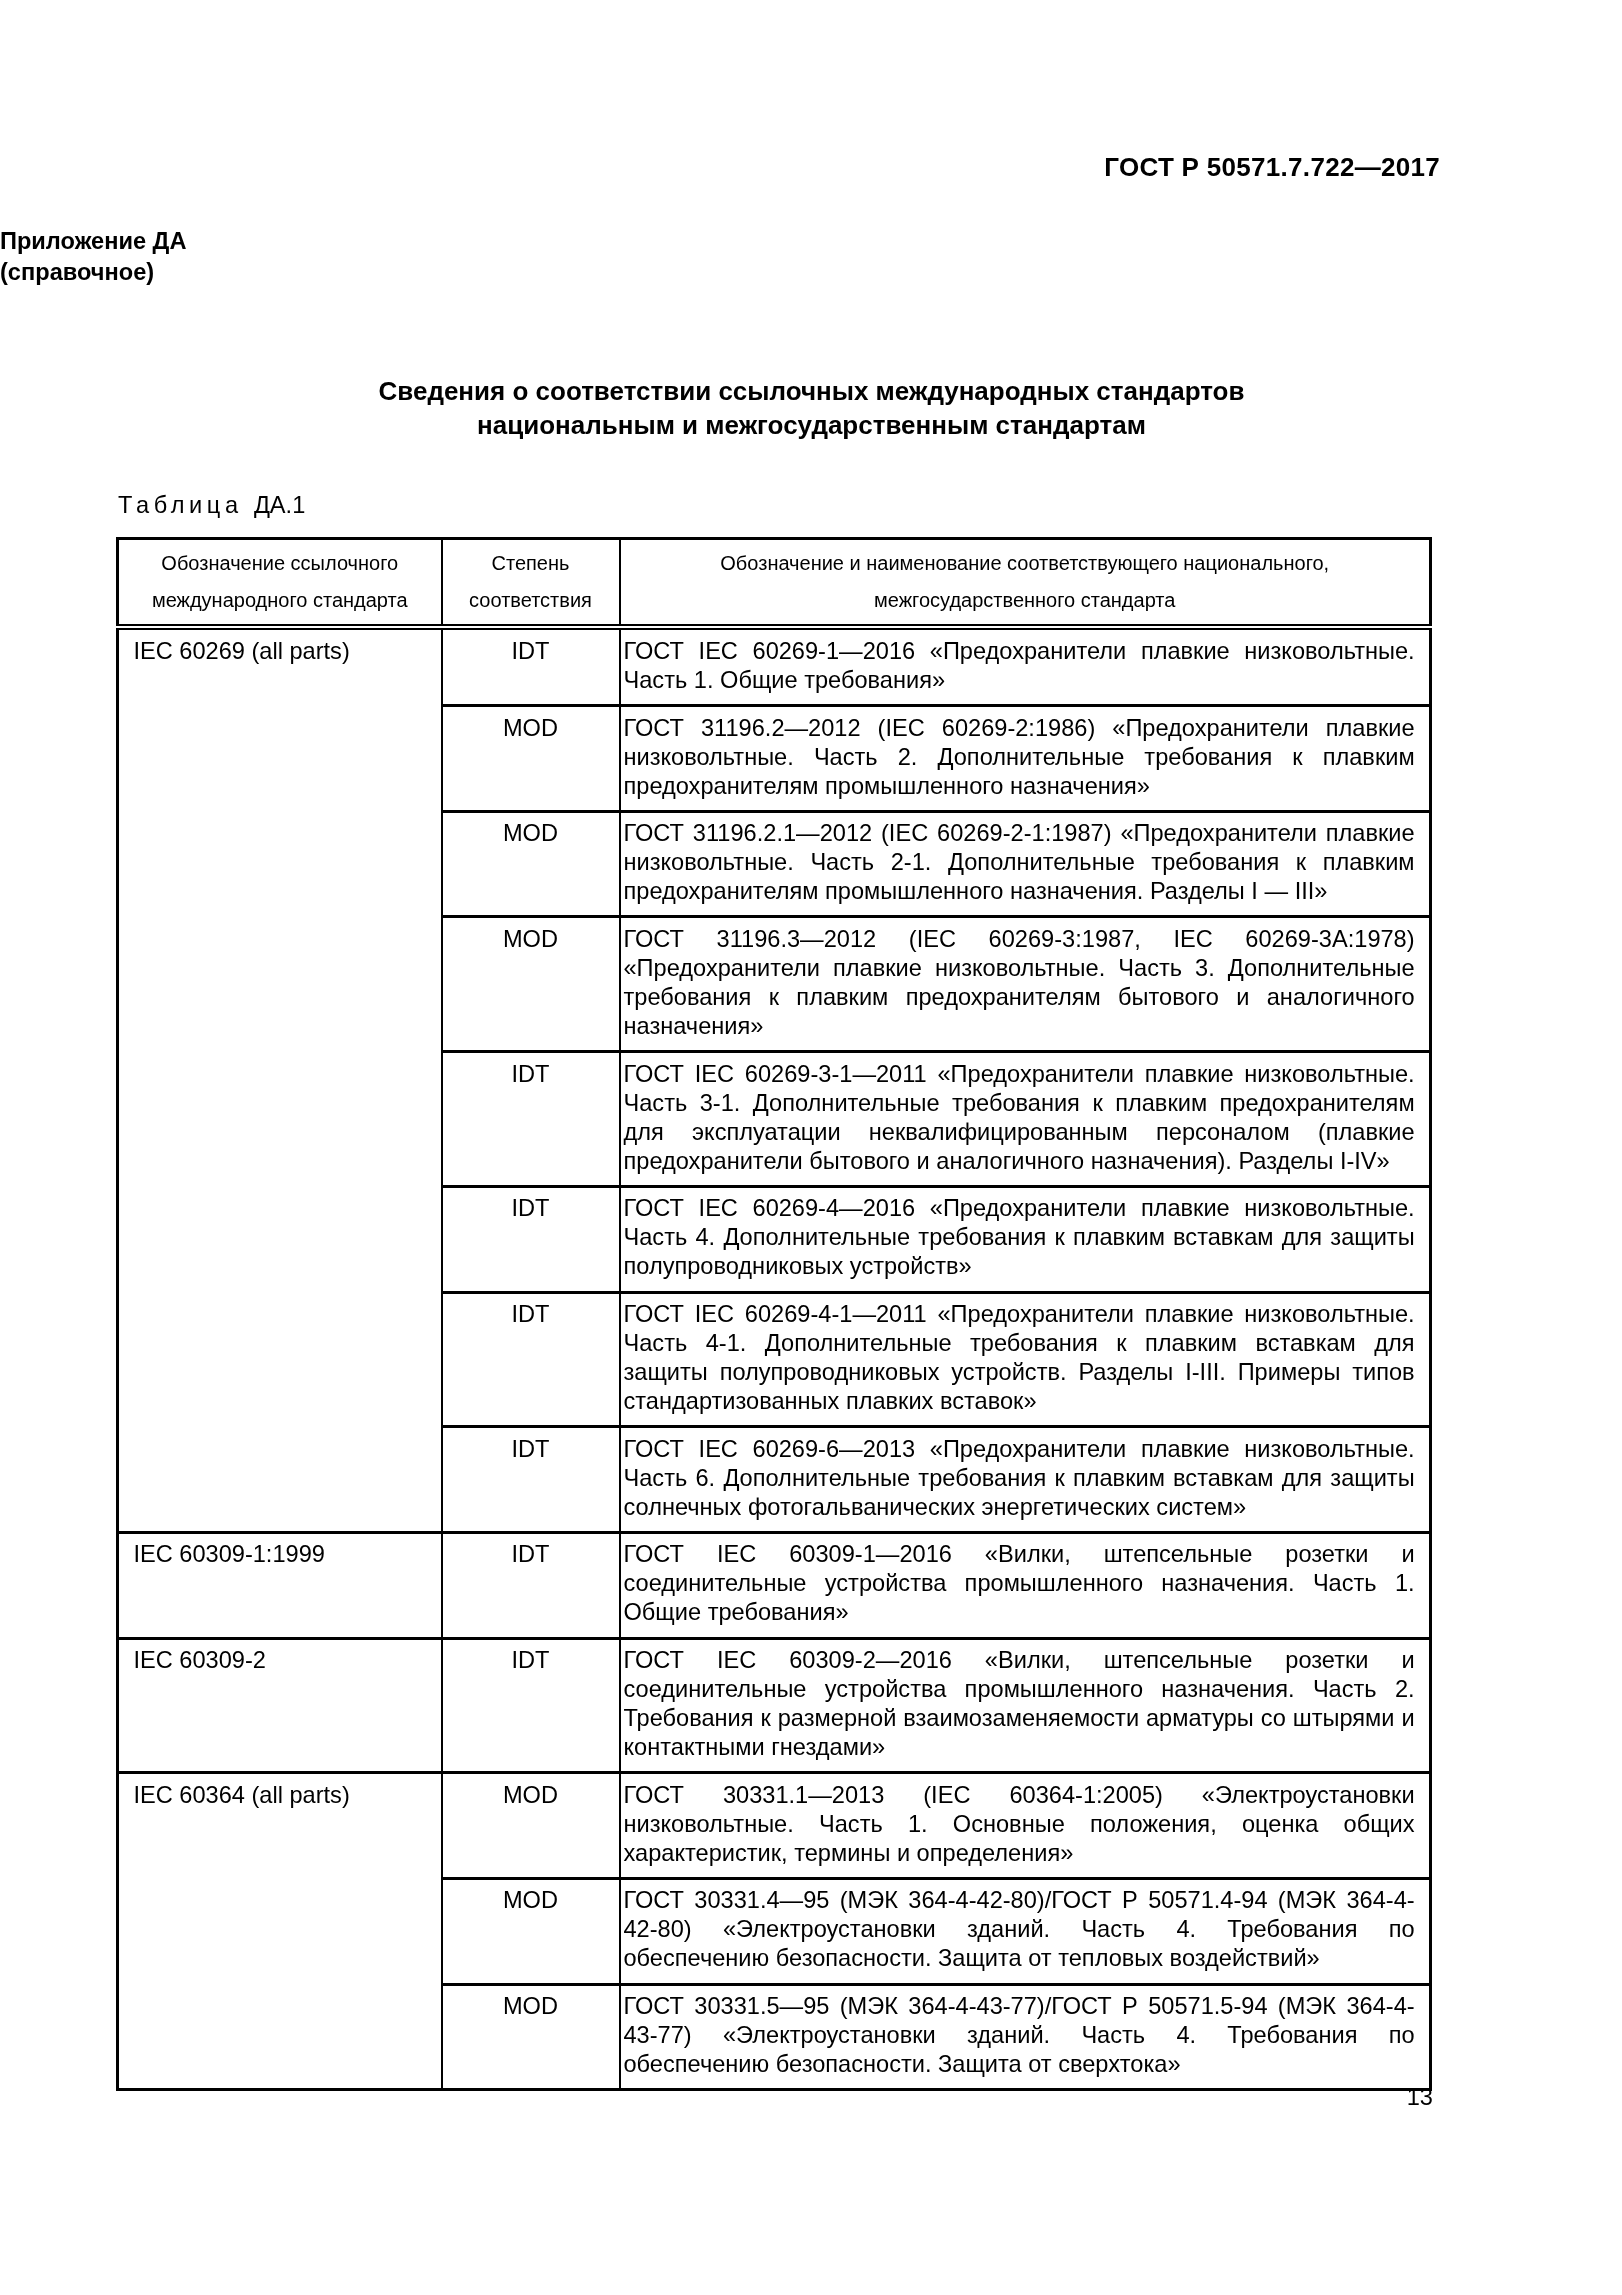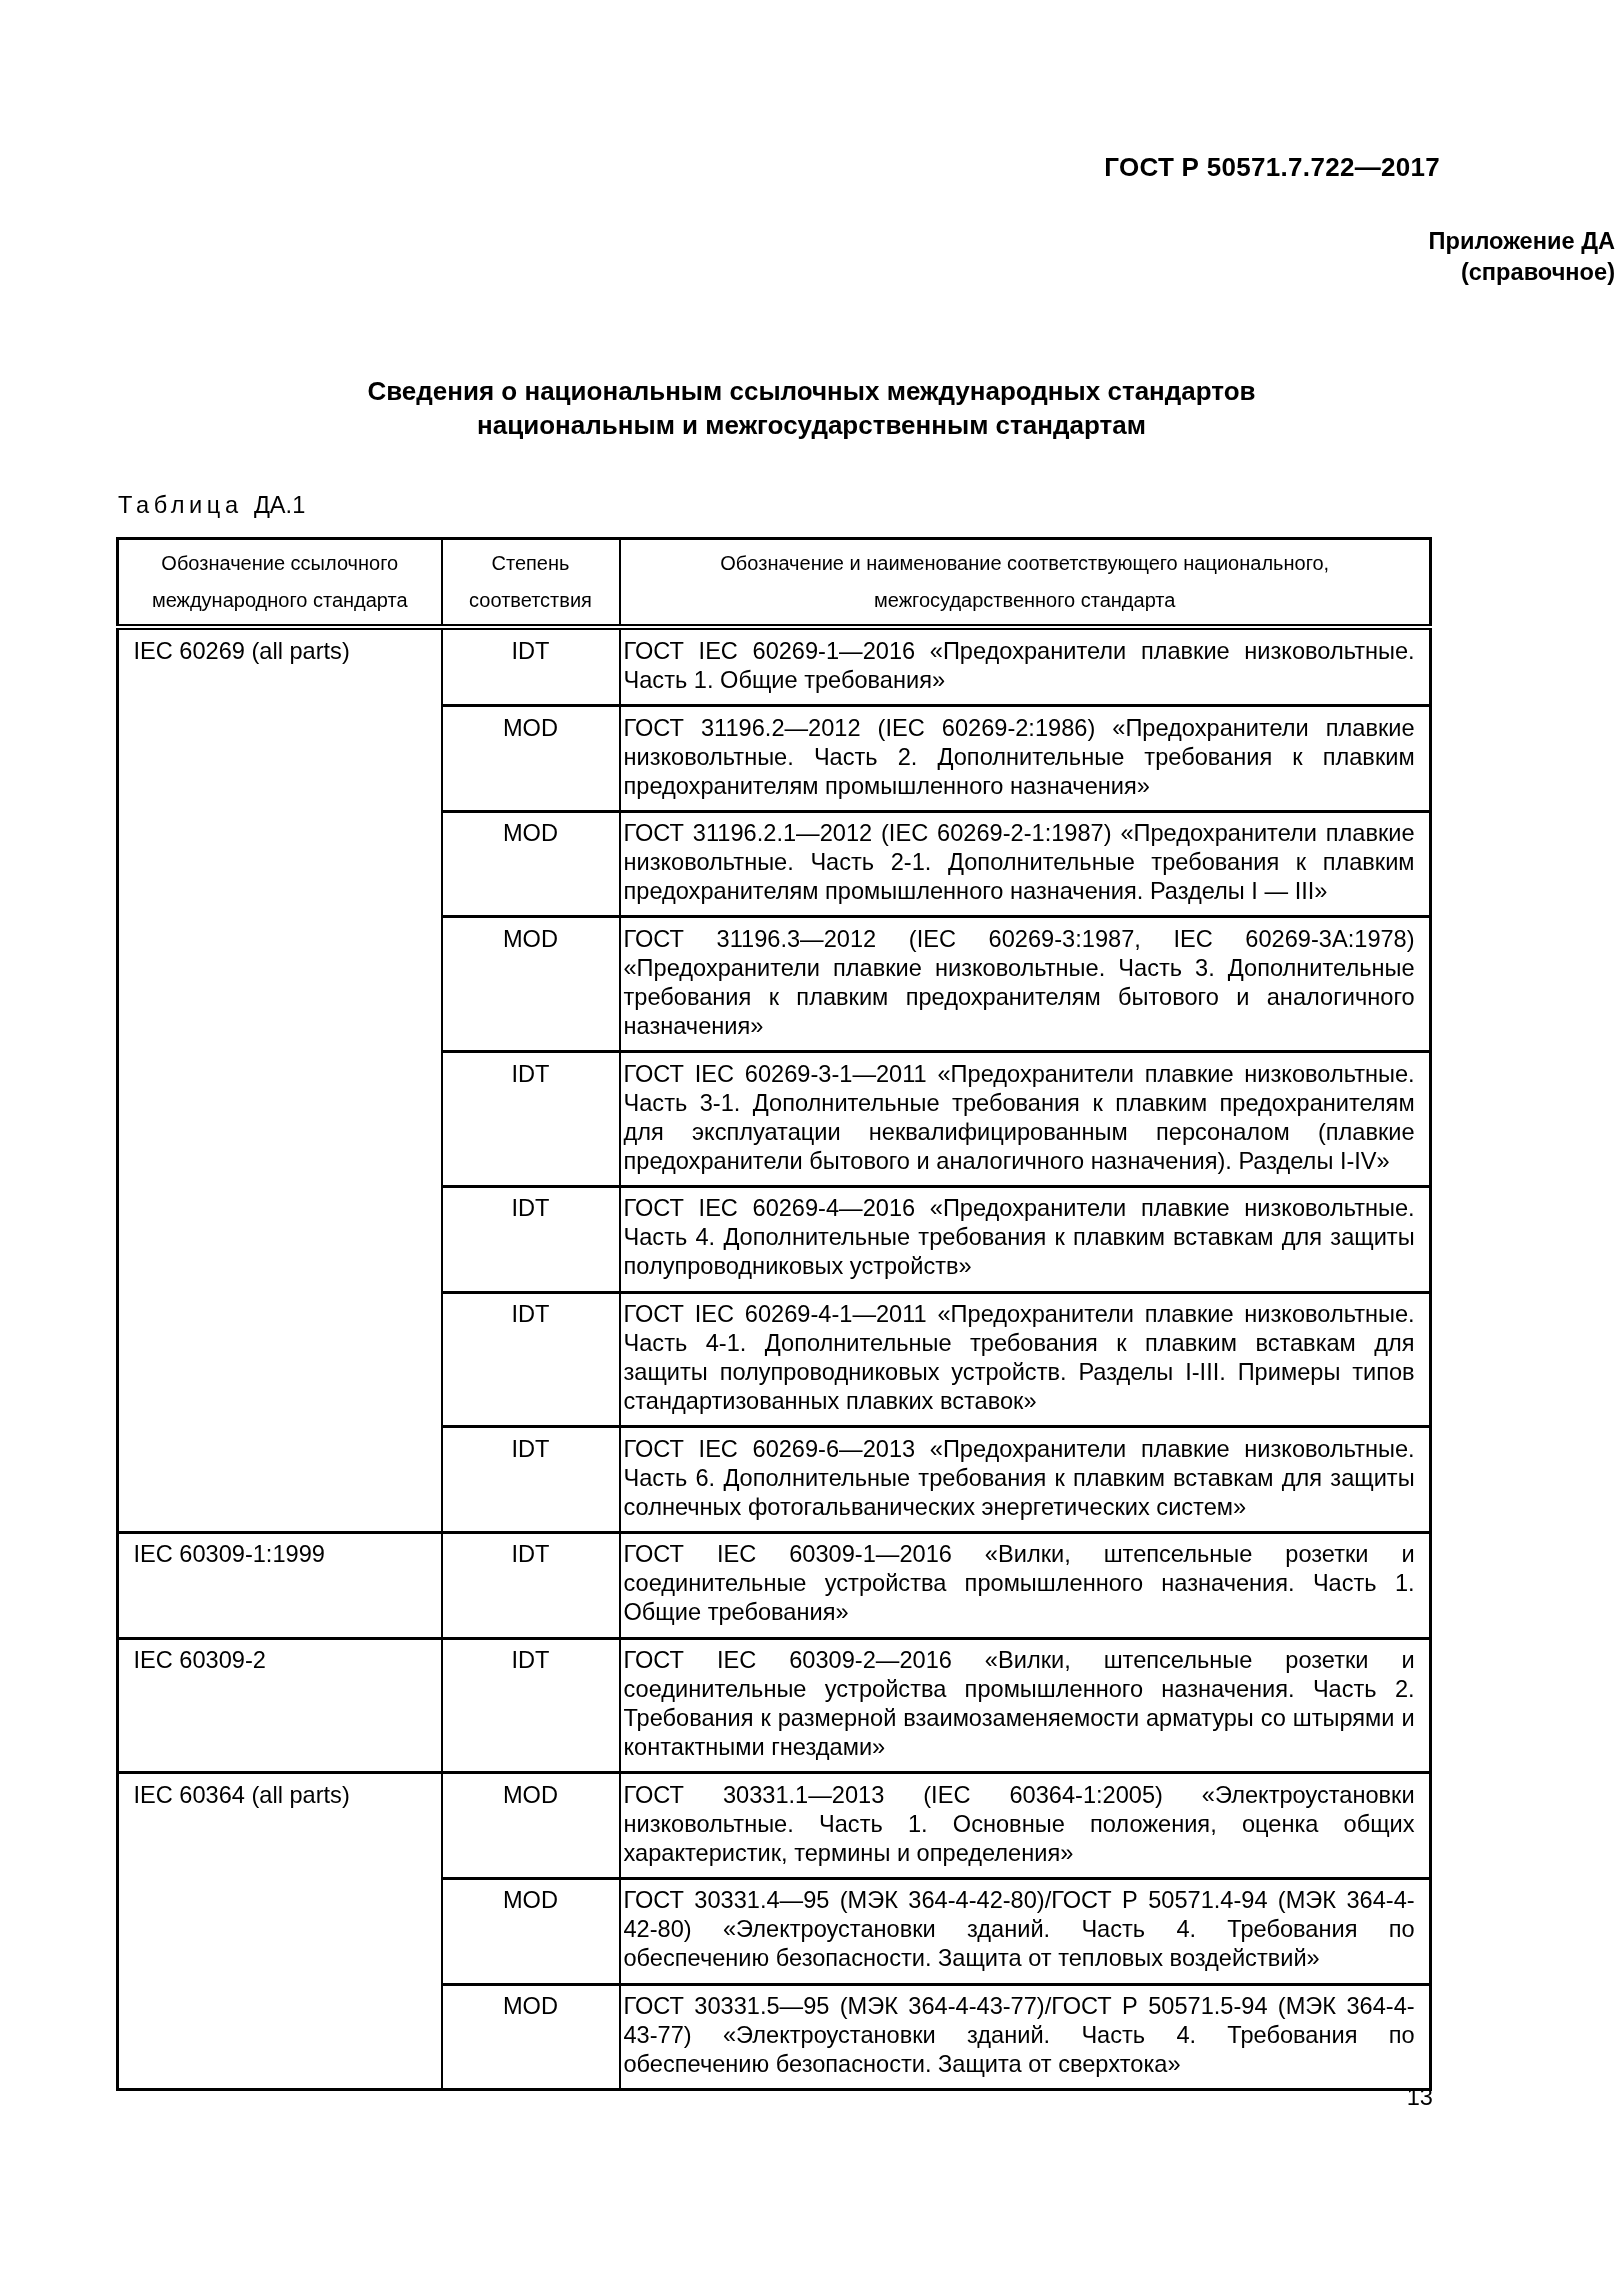--- a/index.html
+++ b/index.html
@@ -1,19 +1,19 @@
 <!DOCTYPE html>
 <html style="font-size:10.5px"><head>
 <meta charset="utf-8">
 <style>
   html, body { margin: 0; padding: 0; background: #ffffff; }
   body { width: 1623px; height: 2295px; position: relative; overflow: hidden;
          font-family: "Liberation Sans", sans-serif; color: #000; }
   .doc-code { position: absolute; top: 152px; right: 183px; font-weight: bold; font-size: 26px; letter-spacing: 0.3px; }
-  .appendix { position: absolute; top: 226px; left: 0; width: 1615px; text-align: right; font-weight: bold; font-size: 23.6px; line-height: 31px; }
+  .appendix { position: absolute; top: 226px; left: 0; width: 1615px; text-align: left; font-weight: bold; font-size: 23.6px; line-height: 31px; }
   .title { position: absolute; top: 374px; left: 0; width: 1623px; text-align: center; font-weight: bold; font-size: 26px; line-height: 34px; }
   .table-caption { position: absolute; top: 492px; left: 118px; font-size: 23.6px; letter-spacing: 4.6px; }
   .table-caption .num { letter-spacing: 0; }
   table.da { position: absolute; top: 537px; left: 116px; width: 1313px; border-collapse: collapse;
              border: 3.3px solid #000; table-layout: fixed; }
   table.da col.c1 { width: 324px; }
   table.da col.c2 { width: 178px; }
   table.da col.c3 { width: 811px; }
   table.da th { font-weight: normal; font-size: 20px; line-height: 37px; text-align: center; vertical-align: middle;
                 border-left: 2px solid #000; border-right: 2px solid #000; padding: 5.2px 6.5px; height: 60px; }
@@ -33,21 +33,21 @@
 <body>
 
 <div class="doc-code">ГОСТ Р 50571.7.722—2017</div>
 
 <div class="appendix">
   <div>Приложение ДА</div>
   <div>(справочное)</div>
 </div>
 
 <div class="title">
-  <div>Сведения о национальным ссылочных международных стандартов</div>
+  <div>Сведения о соответствии ссылочных международных стандартов</div>
   <div>национальным и межгосударственным стандартам</div>
 </div>
 
 <div class="table-caption">
   <span>Таблица</span>
   <span class="num">ДА.1</span>
 </div>
 
 <table class="da">
   <colgroup>

